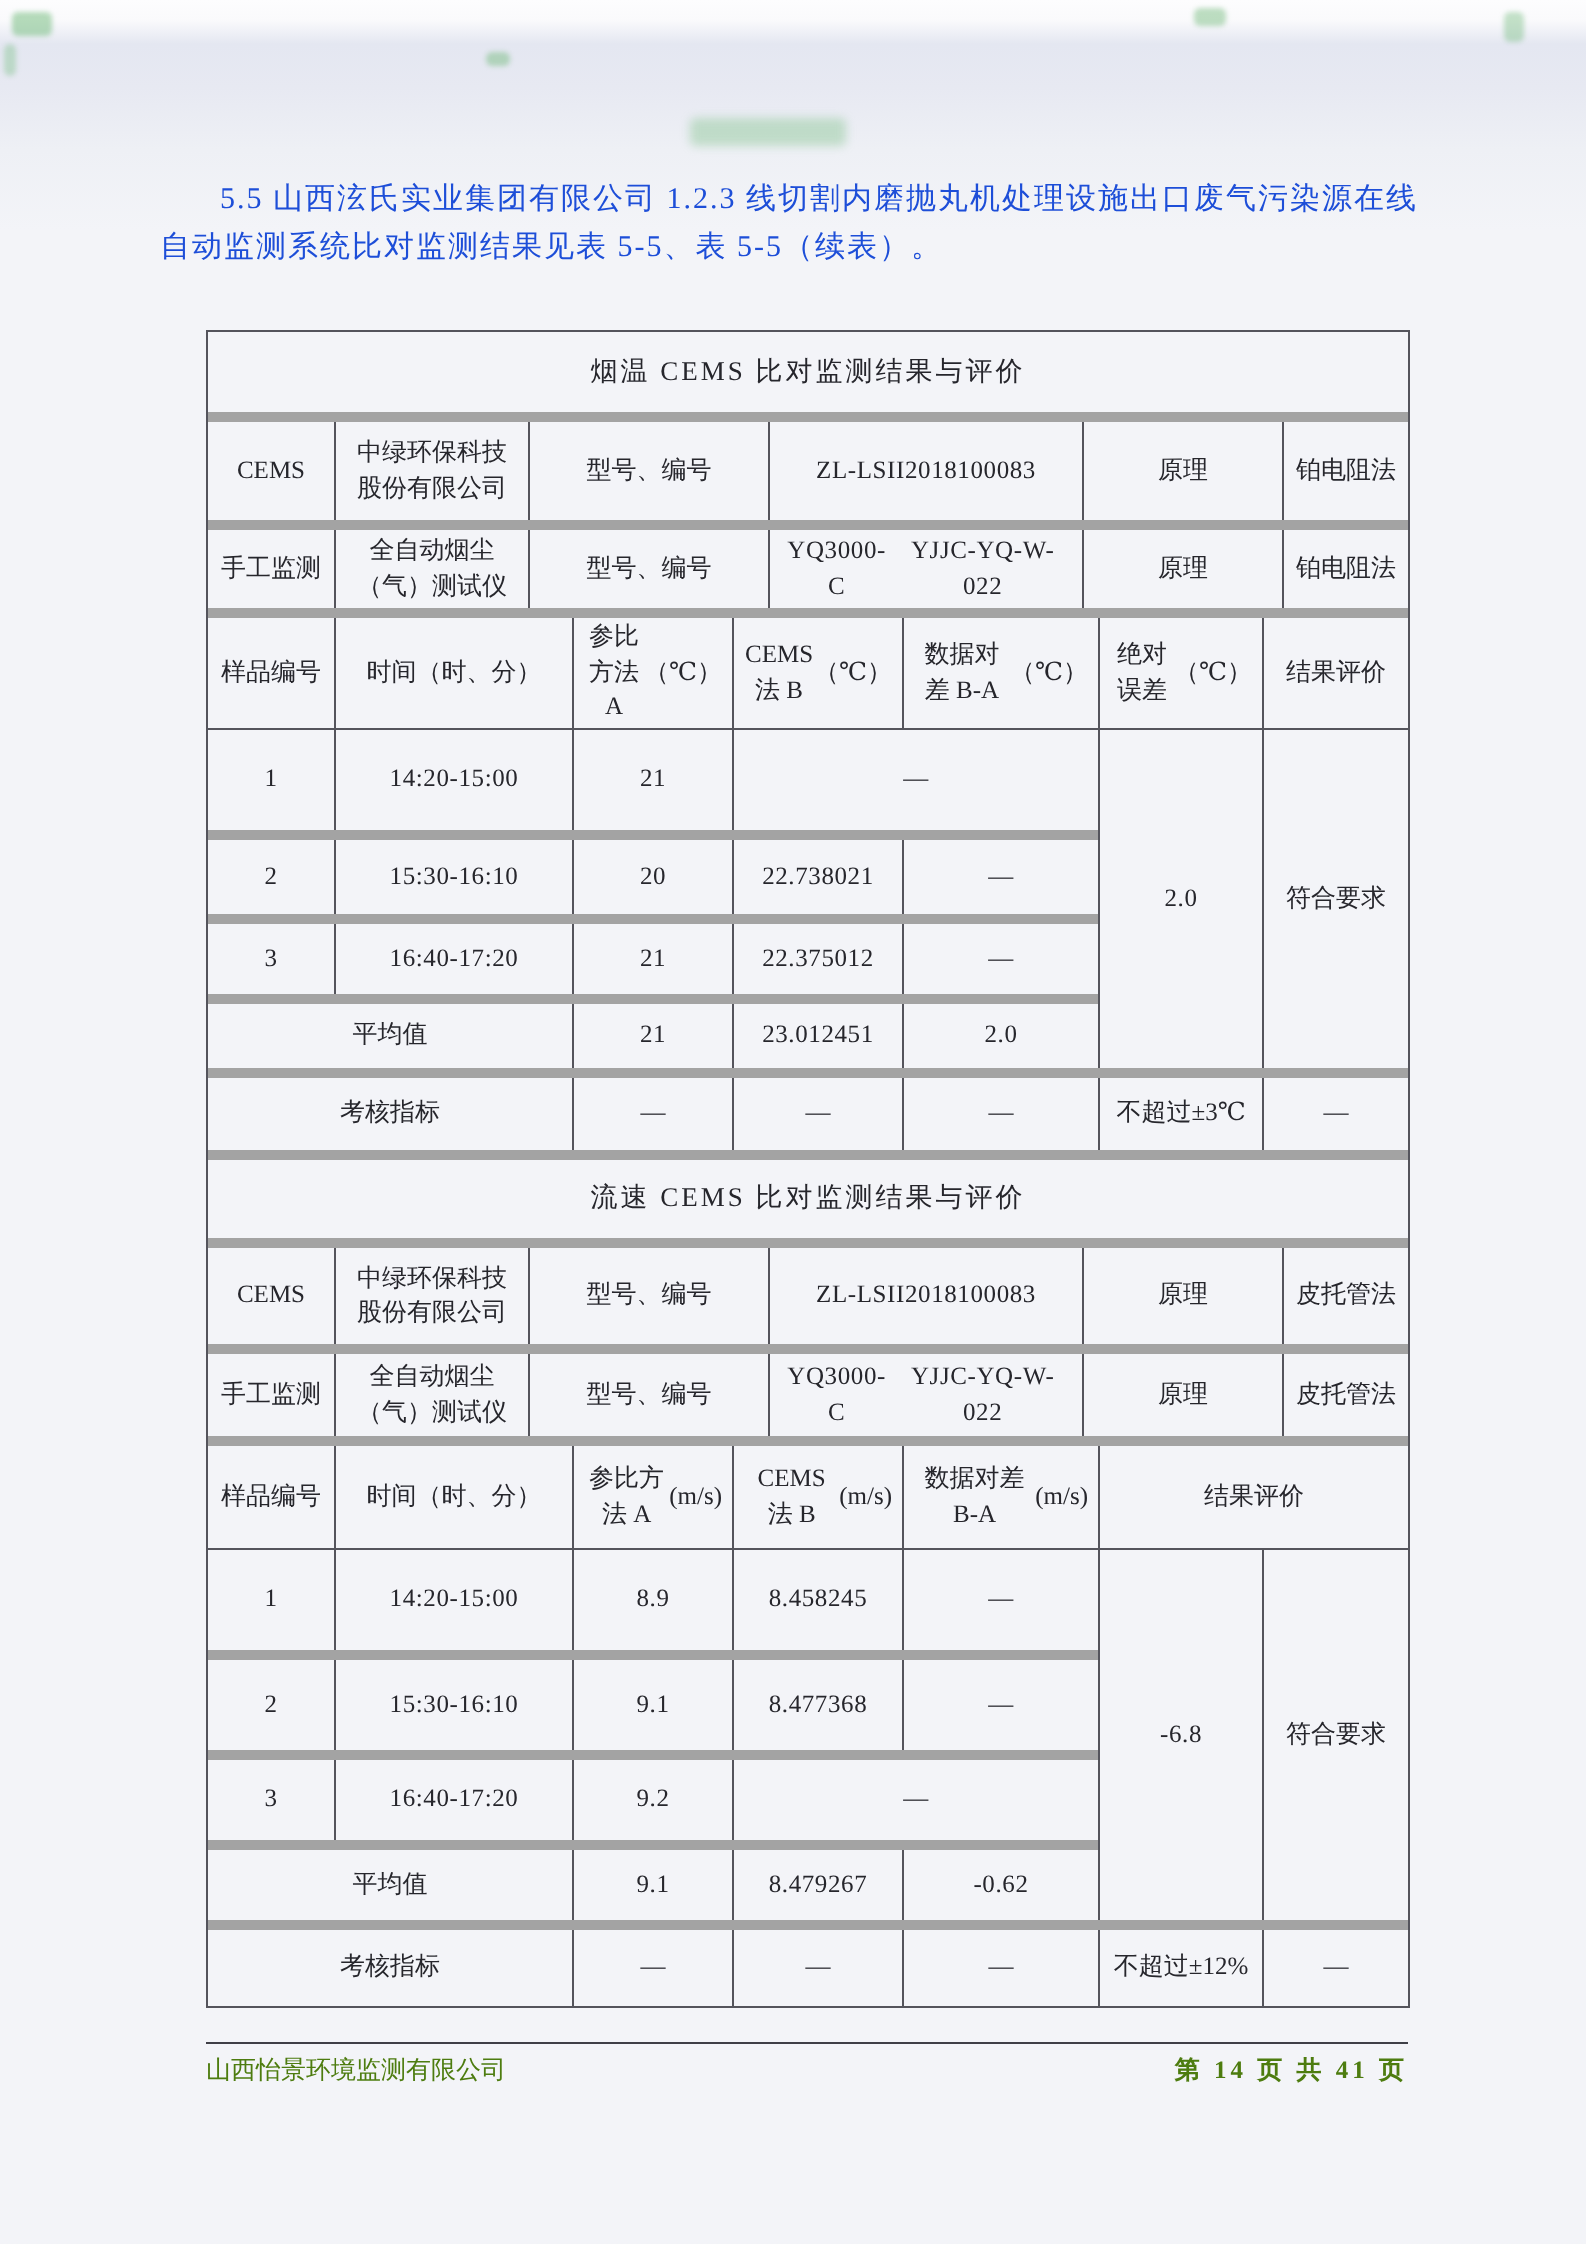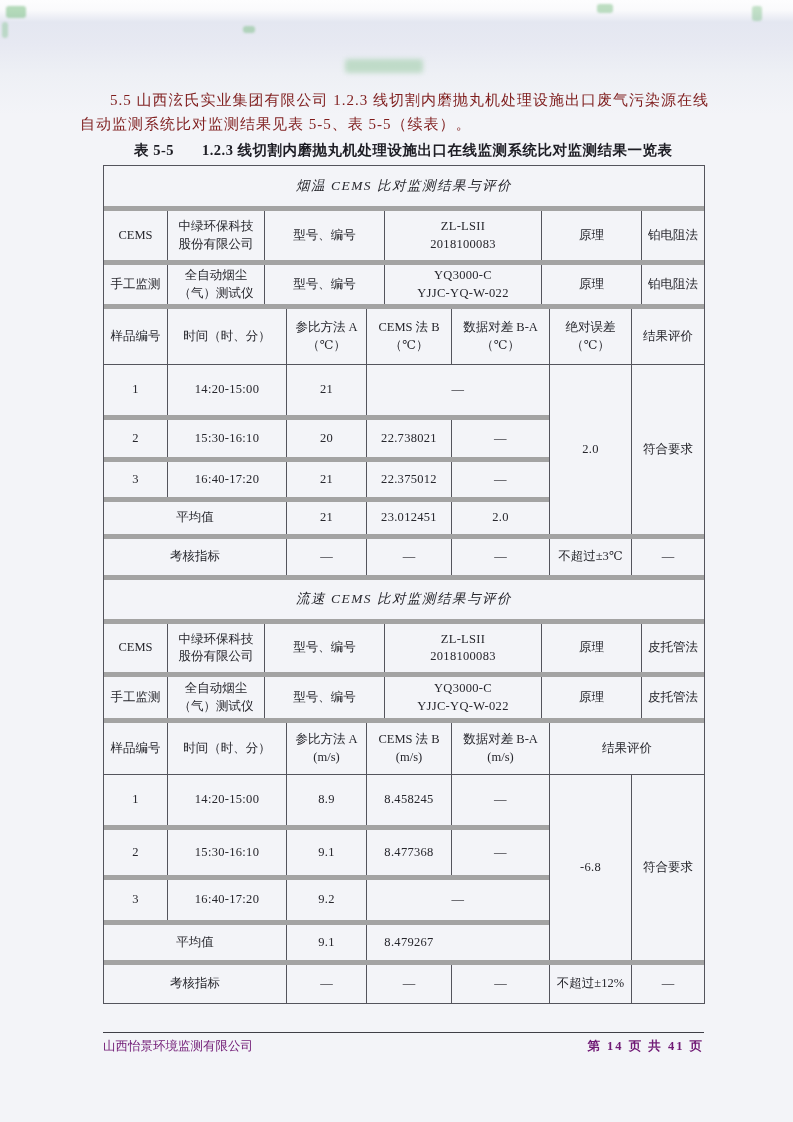--- a/index.html
+++ b/index.html
@@ -16,21 +16,21 @@
   .speck{position:absolute;border-radius:3px;filter:blur(1.2px);}
   .sp1{left:6px;top:6px;width:20px;height:12px;background:rgba(110,185,120,.50);}
   .sp2{left:243px;top:26px;width:12px;height:7px;background:rgba(110,185,120,.45);}
   .sp3{left:345px;top:59px;width:78px;height:14px;background:rgba(118,190,128,.38);filter:blur(2.5px);}
   .sp4{left:597px;top:4px;width:16px;height:9px;background:rgba(110,185,120,.45);}
   .sp5{left:752px;top:6px;width:10px;height:15px;background:rgba(110,185,120,.40);}
   .sp6{left:2px;top:22px;width:6px;height:16px;background:rgba(110,185,120,.35);}
 
   .para{
     position:absolute;left:80px;top:88px;width:640px;margin:0;
-    font-size:15px;line-height:24px;letter-spacing:1px;color:#7f1d1d;
+    font-size:15px;line-height:24px;letter-spacing:1px;color:#1d4ed8;
     text-indent:2em;text-align:left;
   }
   .caption{
     position:absolute;left:134px;top:141px;margin:0;
     font-size:14.5px;font-weight:bold;color:#1d1d24;letter-spacing:.5px;
     display:flex;gap:28px;white-space:nowrap;
   }
 
   .bigtable{
     position:absolute;left:103px;top:165px;width:602px;
@@ -42,54 +42,50 @@
   .bleft{width:445px;flex-shrink:0;display:flex;flex-direction:column;}
   .bleft .trow:first-child{border-top:none;}
   .block > .cell{border-left:1px solid #54545c;}
   .cell{
     box-sizing:border-box;display:flex;align-items:center;justify-content:center;
     text-align:center;font-size:12.5px;color:#26262c;line-height:1.4;
     padding:2px 5px;flex-shrink:0;
   }
   .cell + .cell{border-left:1px solid #54545c;}
   .grow{flex:1 1 auto;width:auto;}
-  .two-line{flex-direction:column;}
-  .title-cell{font-size:13.5px;letter-spacing:1.5px;font-style:italic;}
+  .two-line{}
+  .title-cell{font-size:13.5px;letter-spacing:1.5px;}
   .num{letter-spacing:.3px;}
 
   .w-i1{width:63px}.w-i2{width:97px}.w-i3{width:120px}.w-i4{width:157px}.w-i5{width:100px}
   .w-c1{width:63px}.w-c2{width:119px}.w-c3{width:80px}.w-c4{width:85px}.w-c5{width:98px}.w-c6{width:82px}
   .w-avg{width:182px}
 
   .footer{
     position:absolute;left:103px;top:1021px;width:601px;
     border-top:1.5px solid #3f3f47;padding-top:5px;
     display:flex;justify-content:space-between;
-    font-size:12.5px;color:#701a75;margin-top:11px;
+    font-size:12.5px;color:#4d7c0f;
   }
   .footer .right{letter-spacing:2px;font-weight:600;}
 </style>
 </head>
 <body>
 
 <div class="page">
   <div class="scan-band"></div>
   <div class="speck sp1"></div>
   <div class="speck sp2"></div>
   <div class="speck sp3"></div>
   <div class="speck sp4"></div>
   <div class="speck sp5"></div>
   <div class="speck sp6"></div>
 
   <p class="para">5.5 山西泫氏实业集团有限公司 1.2.3 线切割内磨抛丸机处理设施出口废气污染源在线自动监测系统比对监测结果见表 5-5、表 5-5（续表）。</p>
 
-  <p class="caption">
-    <span>表 5-5</span>
-    <span>1.2.3 线切割内磨抛丸机处理设施出口在线监测系统比对监测结果一览表</span>
-  </p>
 
   <div class="bigtable">
 
     <div class="section">
       <div class="trow" style="height:40px">
         <div class="cell grow title-cell">烟温 CEMS 比对监测结果与评价</div>
       </div>
 
       <div class="trow" style="height:54px">
         <div class="cell w-i1">CEMS</div>
@@ -246,20 +242,21 @@
           <div class="trow" style="height:45px">
             <div class="cell w-c1 num">3</div>
             <div class="cell w-c2 num">16:40-17:20</div>
             <div class="cell w-c3 num">9.2</div>
             <div class="cell grow num">—</div>
           </div>
           <div class="trow" style="height:40px">
             <div class="cell w-avg">平均值</div>
             <div class="cell w-c3 num">9.1</div>
             <div class="cell w-c4 num">8.479267</div>
+            <div class="cell grow num">-0.62</div>
           </div>
         </div>
         <div class="cell w-c6 num">-6.8</div>
         <div class="cell grow">符合要求</div>
       </div>
 
       <div class="trow" style="height:43px">
         <div class="cell w-avg">考核指标</div>
         <div class="cell w-c3">—</div>
         <div class="cell w-c4">—</div>

